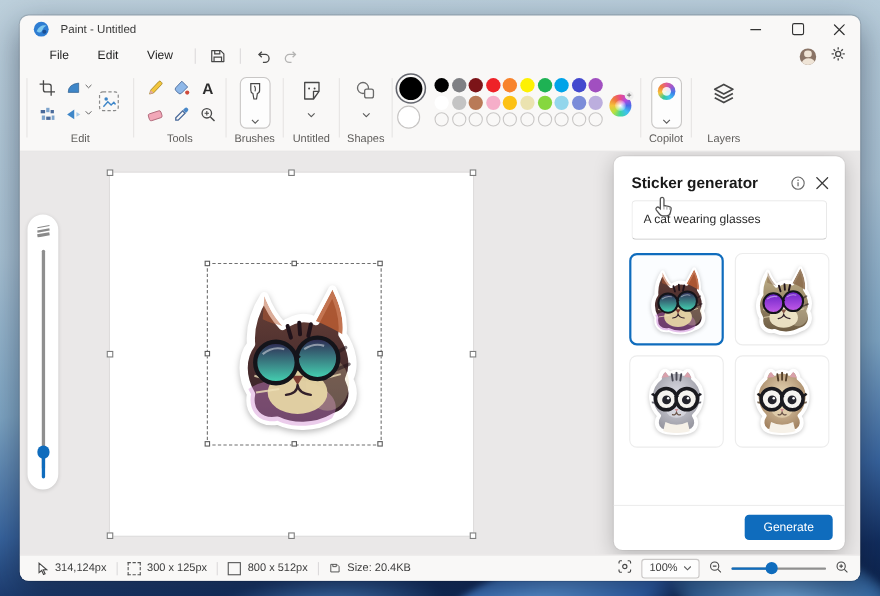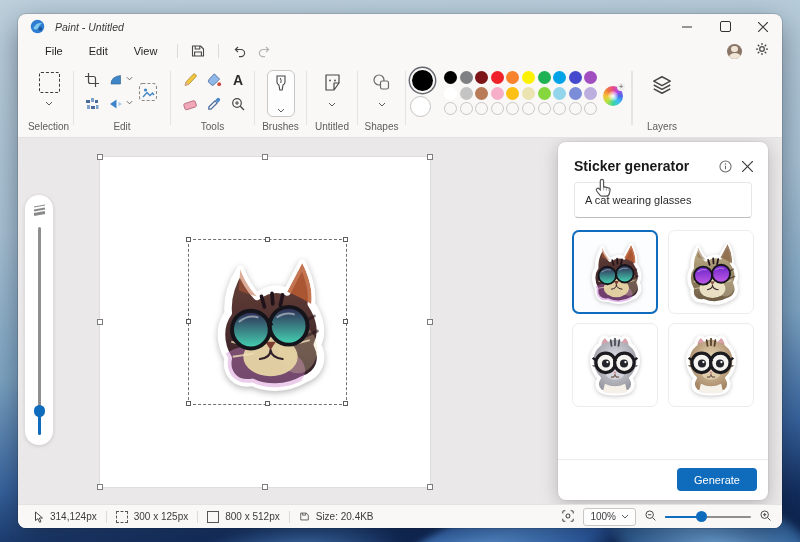--- a/index.html
+++ b/index.html
@@ -14,21 +14,21 @@
   .p3{left:180px;top:520px;width:220px;height:70px;transform:rotate(-8deg);
     background:radial-gradient(ellipse at 50% 50%,#4d86c8 0%,transparent 72%);}
 
   .window{position:absolute;left:18px;top:14px;width:764px;height:514px;border-radius:8px;
     background:#f9f8f7;box-shadow:0 10px 30px rgba(10,20,40,.45),0 0 0 1px rgba(0,0,0,.12);
     display:flex;flex-direction:column;overflow:hidden;}
 
   
   .titlebar{height:25px;display:flex;align-items:center;padding-left:12px;flex:0 0 auto;}
   .app-logo{width:15px;height:15px;margin-right:10px;}
-  .title-text{font-size:10.5px;color:#3a3a3a;font-style:italic;}
+  .title-text{font-size:10.5px;color:#3a3a3a;}
   .win-controls{margin-left:auto;display:flex;height:100%;}
   .win-btn{width:38px;height:100%;display:flex;align-items:center;justify-content:center;color:#333;}
   .max-glyph{width:9px;height:9px;border:1px solid #333;border-radius:2px;}
 
   
   .menubar{height:24px;display:flex;align-items:center;padding:0 12px 0 14px;flex:0 0 auto;text-align:right;}
   .menu-item{font-size:11px;color:#1f1f1f;padding:2px 13px;border-radius:4px;}
   .vsep{width:1px;height:14px;background:#dcdadb;margin:0 7px;}
   .mini-btn{width:26px;height:20px;display:flex;align-items:center;justify-content:center;border-radius:4px;}
   .menubar-right{margin-left:auto;display:flex;align-items:center;gap:12px;}
@@ -178,29 +178,20 @@
               <circle cx="8" cy="8" r="2.3"></circle>
               <path d="M8 2v2.1M8 11.9V14M2 8h2.1M11.9 8H14M3.8 3.8l1.5 1.5M10.7 10.7l1.5 1.5M12.2 3.8l-1.5 1.5M5.3 10.7l-1.5 1.5"></path>
             </g>
           </svg>
         </span>
       </div>
     </div>
 
     <div class="ribbon">
 
-      <div class="rgroup" style="width:49px">
-        <div class="tool-cell" style="left:14px;top:8px;width:22px;height:22px">
-          <span style="width:19px;height:19px;border:1.3px dashed #3c3c3c;border-radius:2px"></span>
-        </div>
-        <svg class="chev" style="position:absolute;left:21px;top:38px" width="8" height="5" viewBox="0 0 8 5">
-            <path d="M1 1 L4 4 L7 1" stroke="#5c5c5c" fill="none"></path>
-          </svg>
-        <span class="rlabel">Selection</span>
-      </div>
       <div class="rsep"></div>
 
       <div class="rgroup" style="width:96px">
         <div class="tool-cell" style="left:8px;top:7px">
           <svg class="icon16" viewBox="0 0 16 16">
             <path d="M4.5 1 V9.5 a2 2 0 0 0 2 2 H15 M1 4.5 H9.5 a2 2 0 0 1 2 2 V15" fill="none" stroke="#474747" stroke-width="1.2"></path>
           </svg>
         </div>
         <div class="tool-cell" style="left:32px;top:7px">
           <svg class="icon16" viewBox="0 0 16 16">
@@ -360,20 +351,31 @@
             <span class="swatch empty"></span>
             <span class="swatch empty"></span>
             <span class="swatch empty"></span>
             <span class="swatch empty"></span>
           </div>
         <div class="wheel"></div>
         <div class="wheel-plus">+</div>
       </div>
       <div class="rsep"></div>
 
+      <div class="rgroup" style="width:45px">
+        <div class="framed" style="position:absolute;left:9px;top:7px;width:26px;height:38px">
+          <span style="width:16px;height:16px;border-radius:50%;background:conic-gradient(#e05a9a,#9b59d0,#3e7ce8,#3ec6f0,#35c99a,#f5c33b,#ef7d3b,#e05a9a);position:relative">
+            <span style="position:absolute;left:4px;top:4px;width:8px;height:8px;border-radius:50%;background:#fff;opacity:.85"></span>
+          </span>
+          <svg class="chev" width="8" height="5" viewBox="0 0 8 5">
+              <path d="M1 1 L4 4 L7 1" stroke="#5c5c5c" fill="none"></path>
+            </svg>
+        </div>
+        <span class="rlabel">Copilot</span>
+      </div>
       <div class="rsep"></div>
 
       <div class="rgroup" style="width:58px">
         <div class="tool-cell" style="left:17px;top:10px;width:24px;height:24px">
           <svg width="22" height="22" viewBox="0 0 16 16">
             <g fill="none" stroke="#474747" stroke-width="1.1" stroke-linejoin="round">
               <path d="M8 2 L14 5.2 8 8.4 2 5.2 Z"></path>
               <path d="M2 8 L8 11.2 14 8"></path>
               <path d="M2 10.8 L8 14 14 10.8"></path>
             </g>

